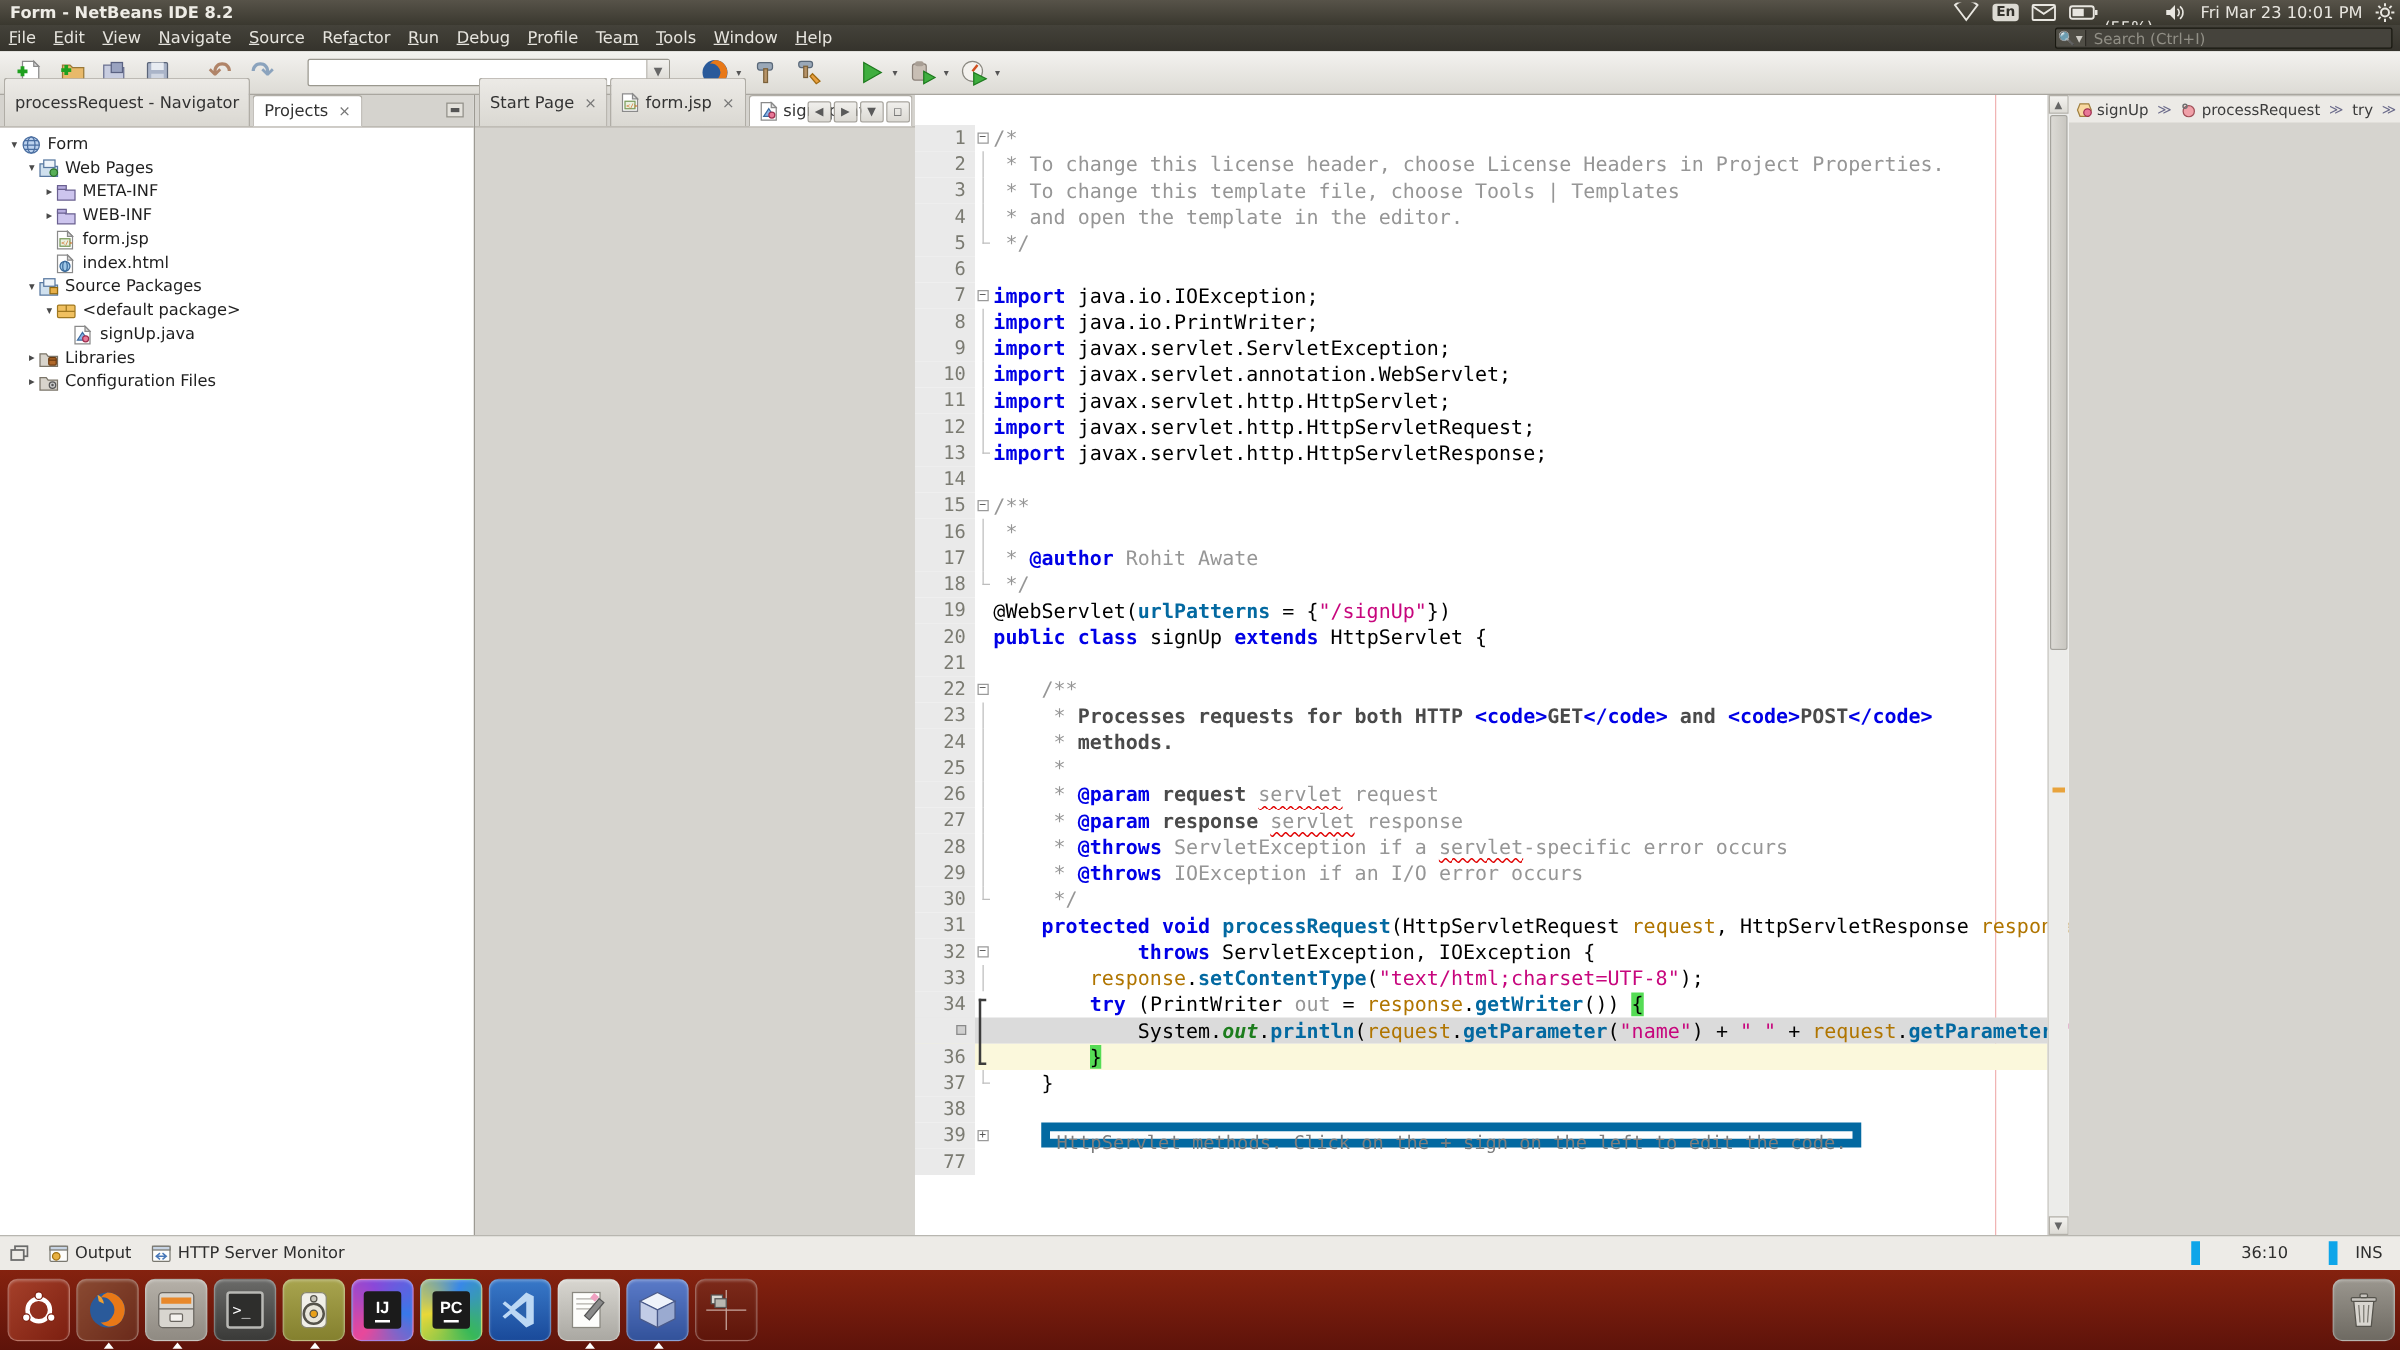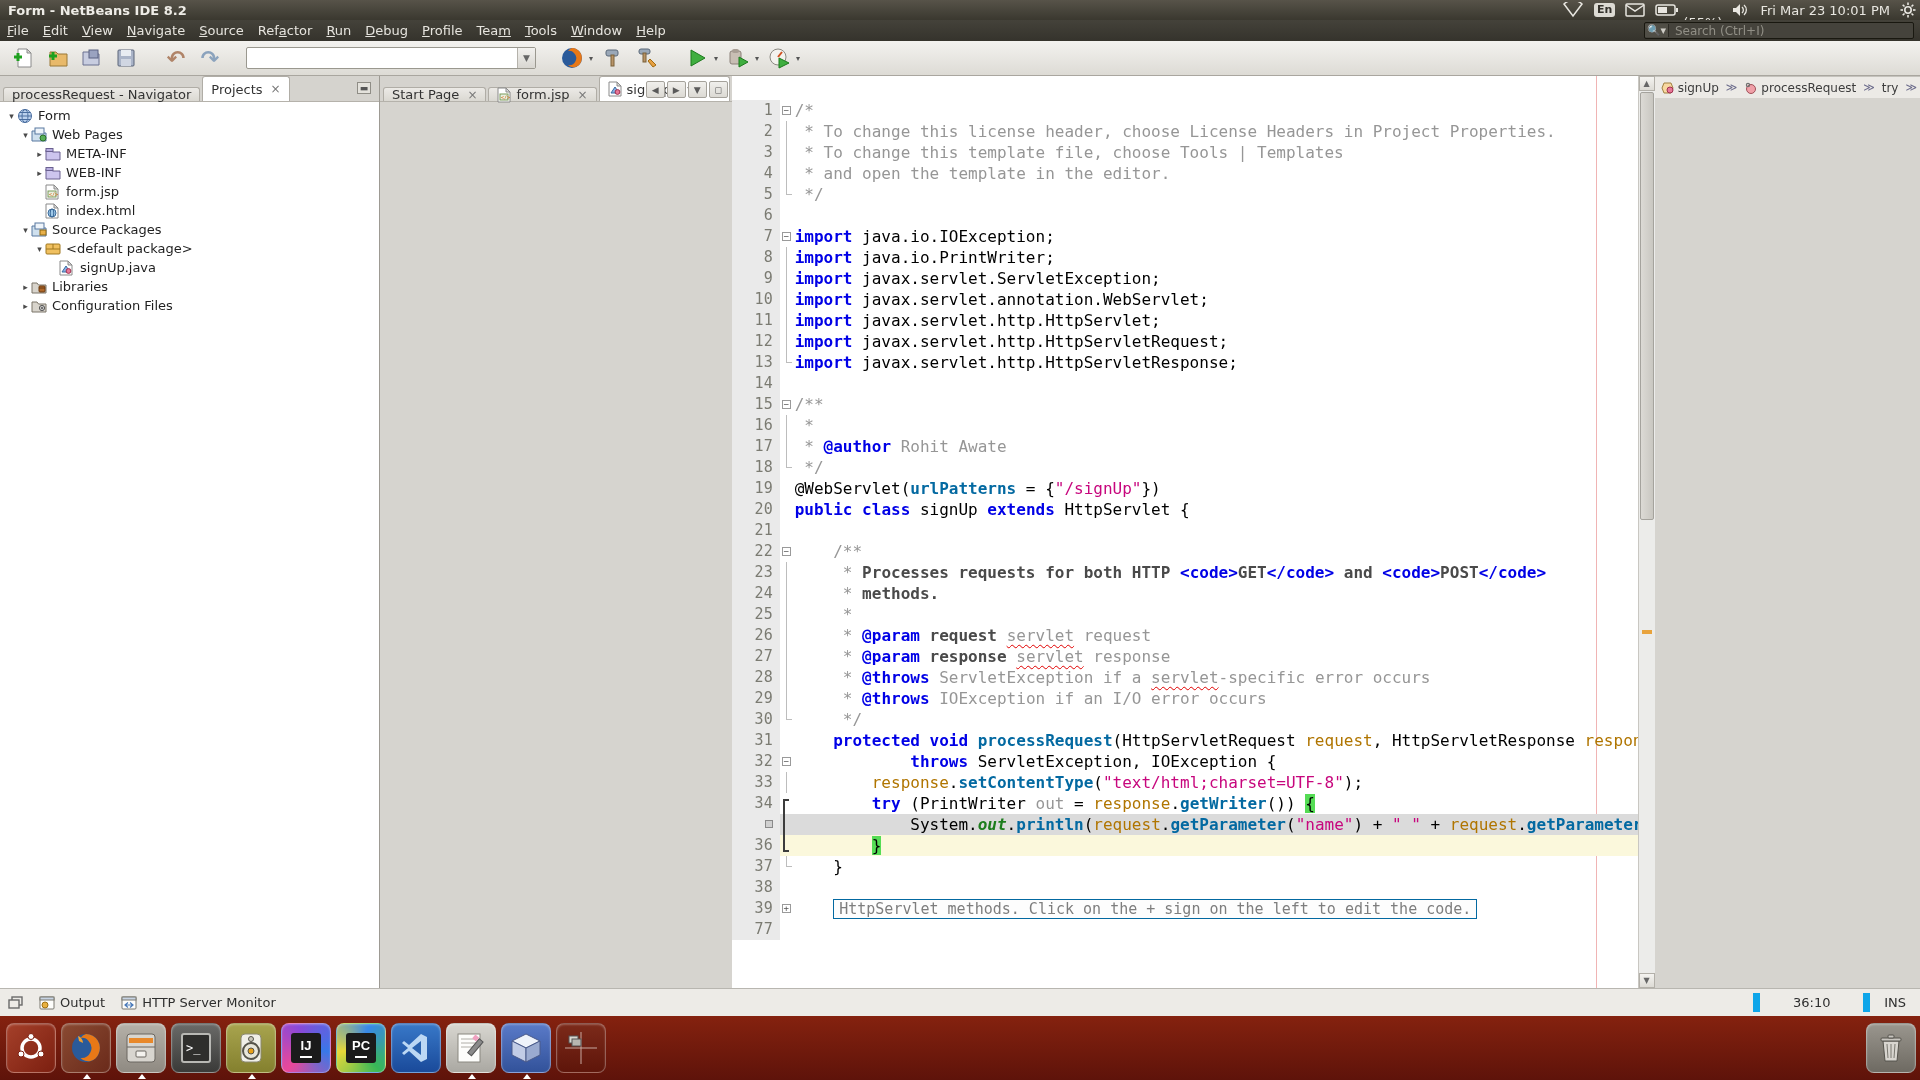--- a/index.html
+++ b/index.html
@@ -26,21 +26,21 @@
     display:flex;align-items:center;gap:6px;padding-left:10px;}
   .tbtn{width:28px;height:28px;display:flex;align-items:center;justify-content:center;border-radius:3px;}
   .tsep{width:10px;}
   .drop{font-size:8px;color:#555;margin-left:-3px;}
   #cfgcombo{width:290px;height:22px;background:#fff;border:1px solid #9a988f;border-radius:2px;display:flex;align-items:center;justify-content:flex-end;}
   #cfgcombo .arr{width:18px;height:20px;background:linear-gradient(#f2f1ee,#d8d6d0);border-left:1px solid #b5b2ab;color:#666;font-size:9px;display:flex;align-items:center;justify-content:center;}
   
   #main{position:absolute;left:0;top:76px;width:1920px;height:912px;display:flex;}
   #leftpanel{width:380px;background:#fff;border-right:1px solid #9d9a93;display:flex;flex-direction:column;}
   .tabrow{height:26px;background:#d5d3ce;display:flex;align-items:flex-end;padding-left:3px;border-bottom:1px solid #b5b2ab;position:relative;}
-  .tab{height:14px;display:flex;align-items:center;gap:5px;padding:0 8px;font-size:13px;color:#333;
+  .tab{height:39px;display:flex;align-items:center;gap:5px;padding:0 8px;font-size:13px;color:#333;
     background:linear-gradient(#eceae6,#dad8d2);border:1px solid #b0ada6;border-bottom:none;border-radius:3px 3px 0 0;margin-right:2px;}
   .tab.active{background:#fff;height:25px;}
   .tab .x{color:#777;font-size:12px;margin-left:3px;}
   .panelbtn{position:absolute;right:8px;top:6px;width:14px;height:12px;border:1px solid #8f8d86;background:#e4e2dc;color:#555;
     font-size:9px;line-height:10px;text-align:center;}
   #tree{flex:1;padding-top:4px;font-size:13px;color:#1f1f1f;overflow:hidden;}
   .trow{height:19px;display:flex;align-items:center;}
   .trow .arrow{width:11px;font-size:9px;color:#4a4a4a;text-align:center;}
   .trow .ticon{width:17px;height:15px;margin-right:4px;display:flex;align-items:center;}
   
@@ -61,21 +61,21 @@
   .tk-c{color:#969696;}
   .tk-s{color:#c7067d;}
   .tk-pr{color:#b07500;}
   .tk-m{color:#0369a1;font-weight:bold;}
   .tk-fld{color:#1d7d1d;font-weight:bold;font-style:italic;}
   .tk-gr{color:#969696;}
   .tk-jb{color:#4a4a4a;font-weight:bold;margin-top:32px;}
   .tk-jt{color:#0000e6;font-weight:bold;}
   .tk-sq{color:#969696;text-decoration:underline wavy #e00000 1px;text-underline-offset:3px;}
   .tk-br{background:#55dc55;color:#000;}
-  .tk-fb{display:inline-block;border:1px solid #0369a1;color:#7e7e7e;font-size:15px;line-height:18px;height:20px;padding:0 5px;background:#fdfdfd;text-align:center;}
+  .tk-fb{display:inline-block;border:7px solid #0369a1;color:#7e7e7e;font-size:15px;line-height:18px;height:20px;padding:0 5px;background:#fdfdfd;text-align:center;}
   .fold-box{position:absolute;left:2px;top:6px;width:9px;height:9px;border:1px solid #9a9a9a;background:#fff;color:#555;
     font-size:9px;line-height:7px;text-align:center;font-family:"DejaVu Sans Mono",monospace;}
   .fold-line{position:absolute;left:6px;top:0;width:1px;height:21px;background:#bdbdbd;}
   .fold-end{position:absolute;left:6px;top:0;width:6px;height:11px;border-left:1px solid #bdbdbd;border-bottom:1px solid #bdbdbd;}
   #redmargin{position:absolute;left:864px;top:0;bottom:0;width:1px;background:#f0b4b4;}
   #bracebracket{position:absolute;left:51px;width:6px;border:2px solid #3c3c3c;border-right:none;}
   
   #vscroll{position:absolute;right:0;top:0;bottom:0;width:17px;background:#ececea;border-left:1px solid #c9c7c2;}
   .sbtn{position:absolute;left:0;width:16px;height:15px;background:linear-gradient(#f4f3f0,#dddbd5);border:1px solid #b3b0a9;color:#666;
     font-size:8px;display:flex;align-items:center;justify-content:center;}

